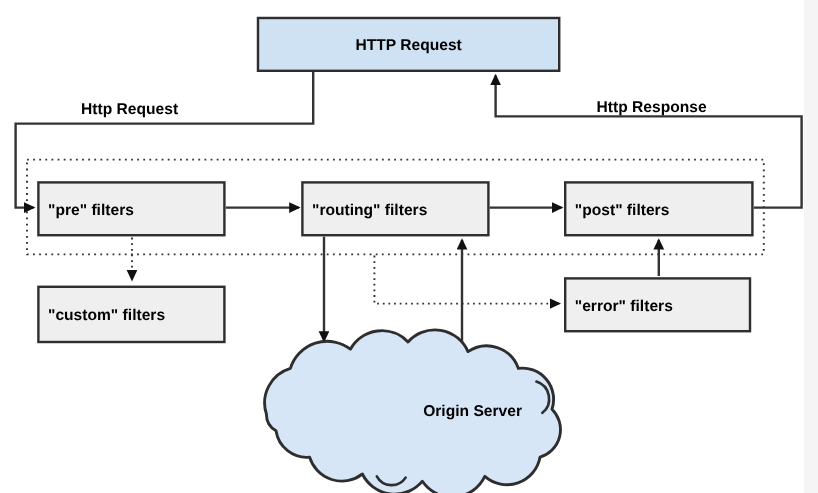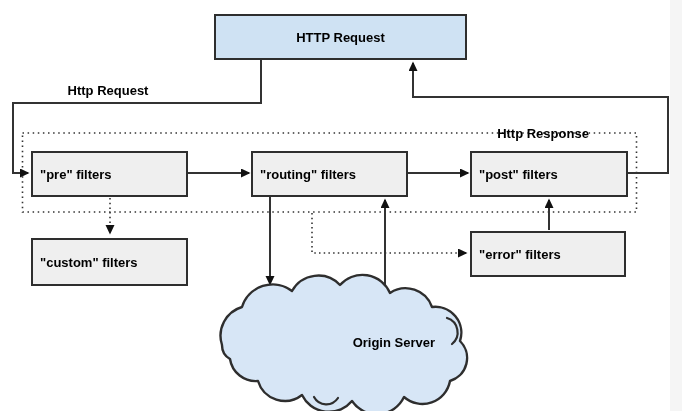--- a/index.html
+++ b/index.html
@@ -150,17 +150,17 @@
   <div class="node node-gray" style="left:31px; top:238px; width:157px; height:48px;">
     <span>"custom" filters</span>
   </div>
 
   <div class="node node-gray" style="left:470px; top:231px; width:156px; height:46px;">
     <span>"error" filters</span>
   </div>
 
   <div class="edge-label" style="left:38px; top:83px; width:140px;">Http Request</div>
 
-  <div class="edge-label" style="left:473px; top:81px; width:140px;margin-top:45px;">Http Response</div>
+  <div class="edge-label" style="left:473px; top:81px; width:140px;">Http Response</div>
 
   <div class="cloud-label" style="left:240px; top:335px; width:195px;">Origin Server</div>
 
 </div>
 
 </body></html>

